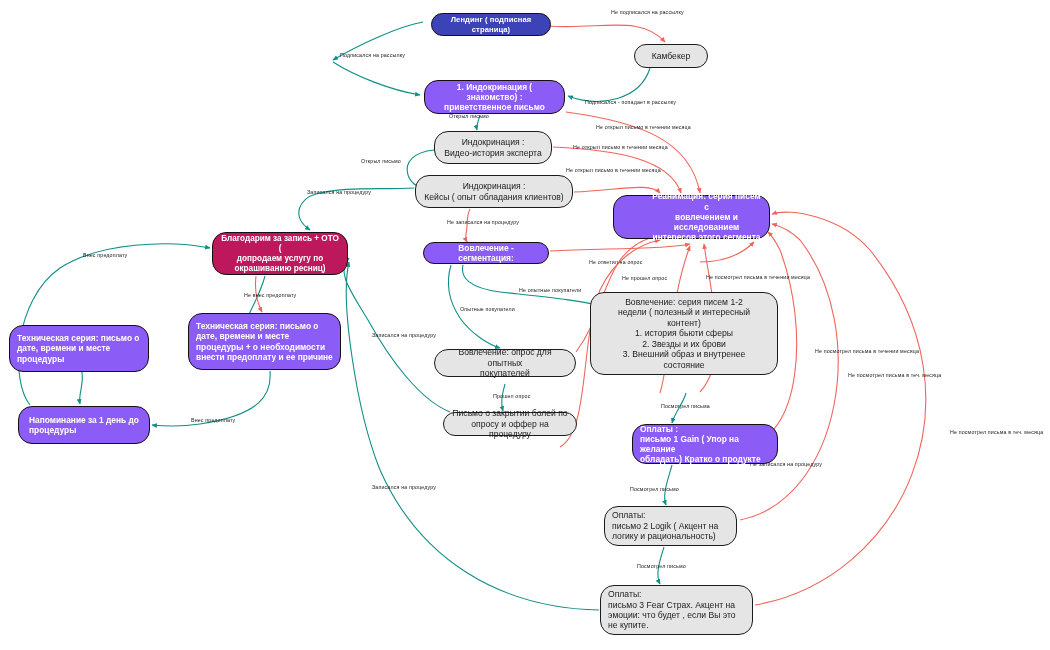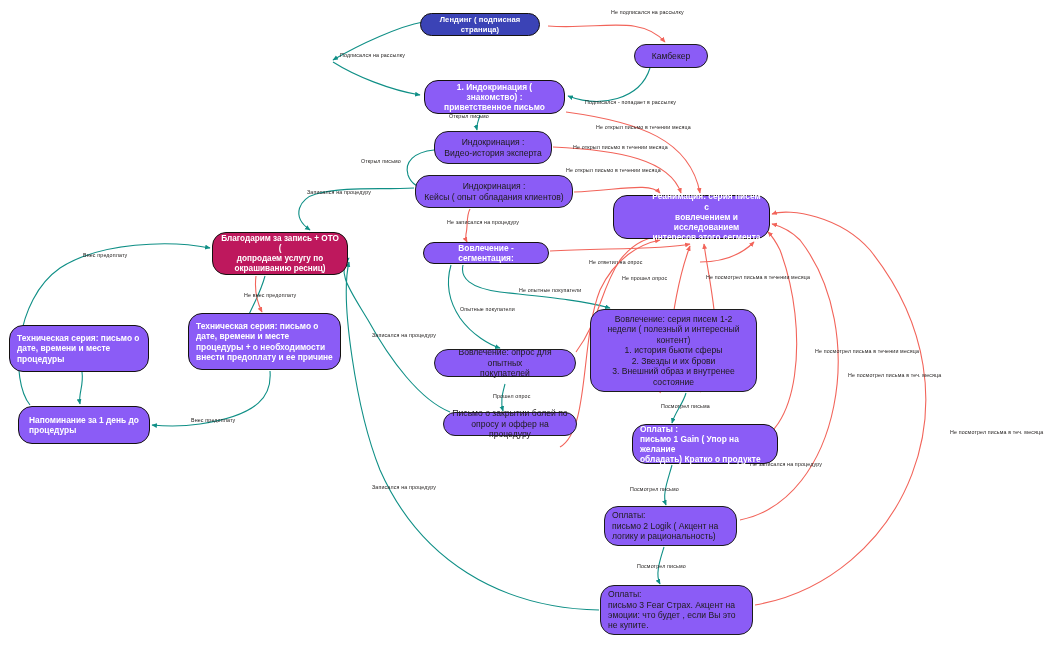--- a/index.html
+++ b/index.html
@@ -47,21 +47,21 @@
     justify-content: center;
     text-align: center;
     line-height: 1.22;
     padding: 4px 7px;
   }
   .node .nlabel {
     display: block;
     white-space: pre-line;
   }
   .node-white {
-    background: #8b5cf6;
+    background: #e5e5e5;
     border: 1.3px solid #1c1c1c;
     color: #1d1b1a;
     font-size: 8.6px;
   }
   .node-blue {
     background: #8b5cf6;
     border: 1.3px solid #14110f;
     color: #ffffff;
     font-size: 8.4px;
     font-weight: bold;
@@ -162,21 +162,21 @@
         <text class="edge-label" x="191" y="422">Внес предоплату</text>
         <text class="edge-label" x="950" y="434">Не посмотрел письма в теч. месяца</text>
         <text class="edge-label" x="750" y="466">Не записался на процедуру</text>
         <text class="edge-label" x="372" y="489">Записался на процедуру</text>
         <text class="edge-label" x="630" y="491">Посмотрел письмо</text>
         <text class="edge-label" x="637" y="568">Посмотрел письмо</text>
       </g>
   </svg>
 
   <div id="nodes-layer">
-      <div class="node node-navy" style="left: 420px; top: 13px; width: 120px; height: 23px;">
+      <div class="node node-navy" style="left: 431px; top: 13px; width: 120px; height: 23px;">
         <span class="nlabel">Лендинг ( подписная страница)</span>
       </div>
       <div class="node node-white" style="left: 634px; top: 44px; width: 74px; height: 24px;">
         <span class="nlabel">Камбекер</span>
       </div>
       <div class="node node-blue" style="left: 424px; top: 80px; width: 141px; height: 34px;">
         <span class="nlabel">1. Индокринация ( знакомство) :
 приветственное письмо</span>
       </div>
       <div class="node node-white" style="left: 434px; top: 131px; width: 118px; height: 33px;">
@@ -208,21 +208,21 @@
       <div class="node node-blue node-left" style="left: 188px; top: 313px; width: 153px; height: 57px;">
         <span class="nlabel">Техническая серия: письмо о
 дате, времени и месте
 процедуры + о необходимости
 внести предоплату и ее причине</span>
       </div>
       <div class="node node-blue node-left" style="left: 18px; top: 406px; width: 132px; height: 38px; justify-content: center;">
         <span class="nlabel">Напоминание за 1 день до
 процедуры</span>
       </div>
-      <div class="node node-white" style="left: 590px; top: 309px; width: 167px; height: 83px;">
+      <div class="node node-white" style="left: 590px; top: 292px; width: 188px; height: 83px;">
         <span class="nlabel">Вовлечение: серия писем 1-2
 недели ( полезный и интересный
 контент)
 1. история бьюти сферы
 2. Звезды и их брови
 3. Внешний образ и внутренее
 состояние</span>
       </div>
       <div class="node node-white" style="left: 434px; top: 349px; width: 142px; height: 28px;">
         <span class="nlabel">Вовлечение: опрос для опытных

